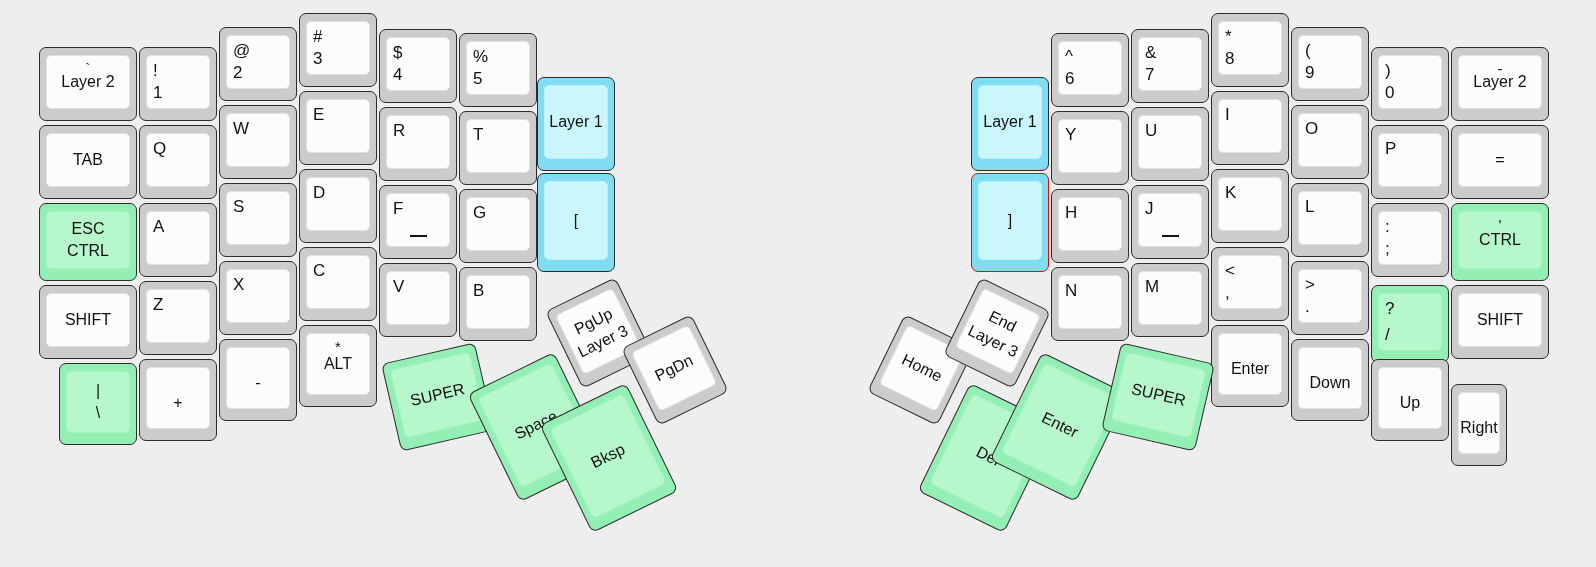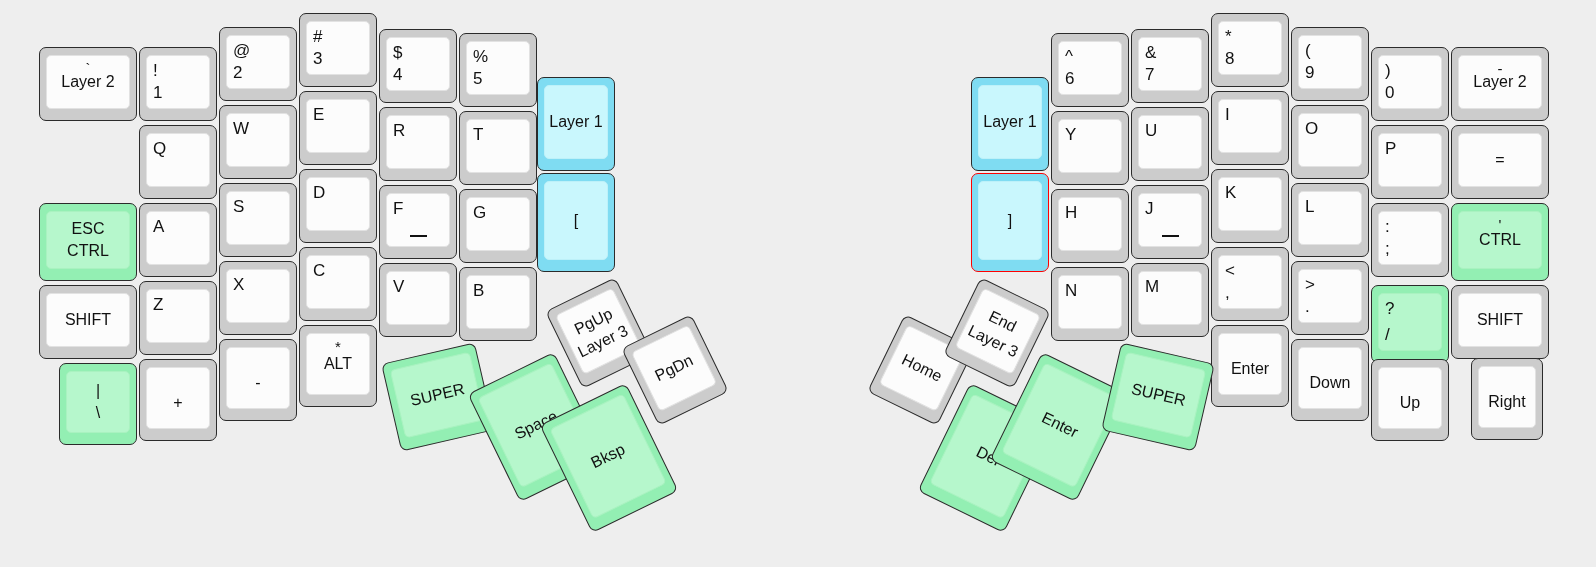--- a/index.html
+++ b/index.html
@@ -127,20 +127,25 @@
       <div class="cap">
         <span class="lg tl">%</span>
         <span class="lg bl">5</span>
       </div>
     </div>
     <div class="key blue" style="left: 537px; top: 77px; width: 78px; height: 94px;">
       <div class="cap">
         <span class="lg c">Layer 1</span>
       </div>
     </div>
+    <div class="key" style="left: 39px; top: 125px; width: 98px; height: 74px;">
+      <div class="cap">
+        <span class="lg c">TAB</span>
+      </div>
+    </div>
     <div class="key" style="left: 139px; top: 125px; width: 78px; height: 74px;">
       <div class="cap">
         <span class="lg tl">Q</span>
       </div>
     </div>
     <div class="key" style="left: 219px; top: 105px; width: 78px; height: 74px;">
       <div class="cap">
         <span class="lg tl">W</span>
       </div>
     </div>
@@ -421,21 +426,21 @@
     <div class="key" style="left: 1291px; top: 339px; width: 78px; height: 82px;">
       <div class="cap">
         <span class="lg cb">Down</span>
       </div>
     </div>
     <div class="key" style="left: 1371px; top: 359px; width: 78px; height: 82px;">
       <div class="cap">
         <span class="lg cb">Up</span>
       </div>
     </div>
-    <div class="key" style="left: 1451px; top: 358px; width: 72px; height: 82px; margin-left: 20px;">
+    <div class="key" style="left: 1451px; top: 384px; width: 56px; height: 82px;">
       <div class="cap">
         <span class="lg cb">Right</span>
       </div>
     </div>
     <div class="key rot" style="left: 882px; top: 327px; width: 78px; height: 86px; transform: rotate(26deg);">
       <div class="cap">
         <span class="lg c">Home</span>
       </div>
     </div>
     <div class="key rot" style="left: 958px; top: 290px; width: 78px; height: 86px; transform: rotate(26deg);">

